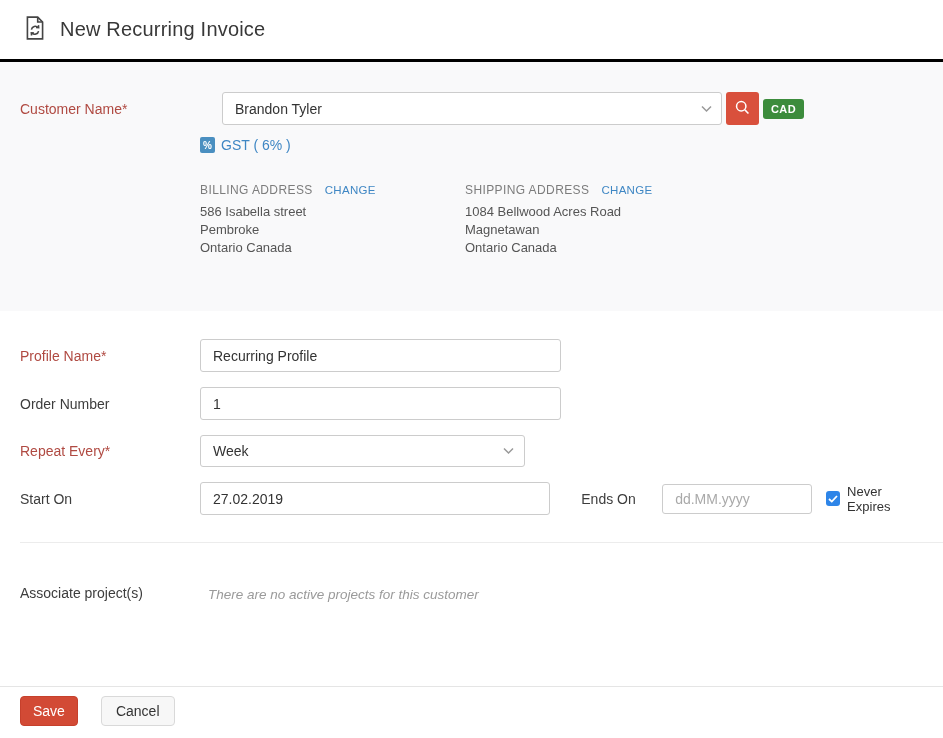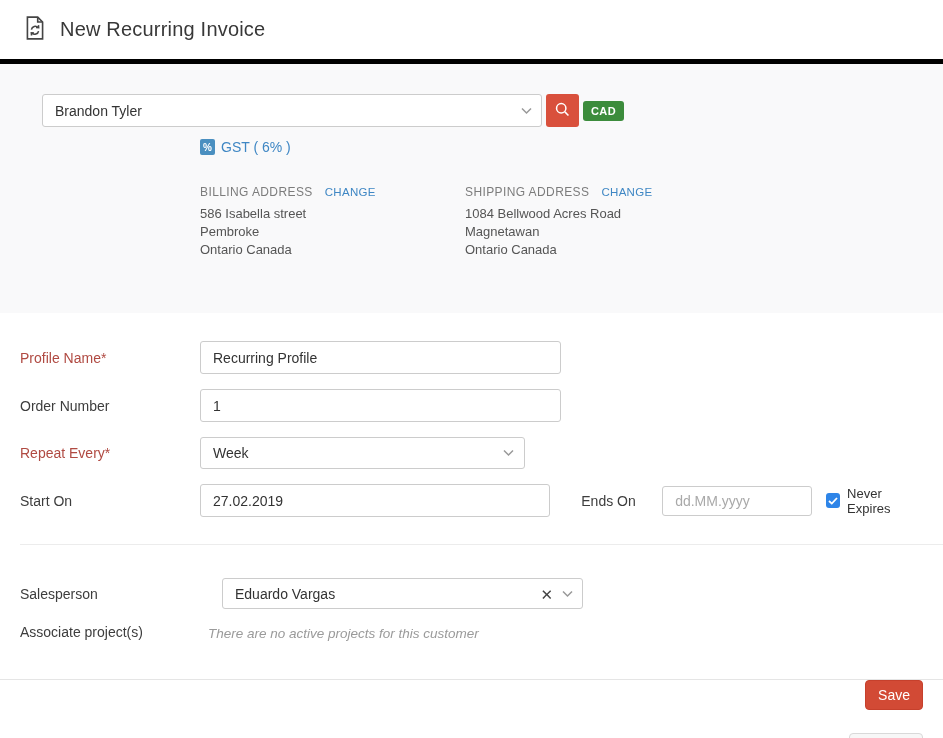--- a/index.html
+++ b/index.html
@@ -2,21 +2,21 @@
 <html><head>
 <meta charset="utf-8">
 <style>
   * { margin:0; padding:0; box-sizing:border-box; }
   html,body { width:943px; height:738px; overflow:hidden; background:#fff;
     font-family:"Liberation Sans","DejaVu Sans",sans-serif; color:#3d3d3d; font-size:14px; }
   .page { position:relative; width:943px; height:738px; background:#fff; }
 
   
   .header { display:flex; align-items:center; gap:12px; padding:15px 22px; background:#fff;
-    border-bottom:5px solid #000000; }
+    border-bottom:3px solid #000000; }
   .header h1 { font-size:20px; font-weight:400; color:#383838; letter-spacing:.2px; }
 
   
   .customer-section { background:#f9f9fa; padding:30px 20px 54px 20px; }
   .row { display:flex; align-items:center; margin-bottom:15px; }
   .row:last-child { margin-bottom:0; }
   .flabel { width:180px; flex:0 0 180px; font-size:14px; color:#3d3d3d; }
   .flabel.req { color:#b04a42; }
 
   .input-wrap { position:relative; display:inline-block;padding-left:22px; }
@@ -59,22 +59,22 @@
   .cb svg { display:block; }
   .cb-label { margin-left:7px; font-size:13px; color:#333; }
 
   .divider { border-top:1px solid #ececec; margin:27px 0 0 20px; }
 
   .sales-section { padding:33px 20px 0 20px; }
   .assoc-row { margin-top:9px; align-items:flex-start; }
   .assoc-msg { font-style:italic; color:#9a9a9a; font-size:13.5px; padding-top:2px;margin-left:8px; }
 
   
-  .footer { position:absolute; left:0; bottom:11px; width:943px; height:48px; background:#fff;
-    border-top:1px solid #e5e5e5; display:flex; align-items:flex-end; padding:0 20px; gap:23px;flex-direction:column; }
+  .footer { position:absolute; left:0; bottom:4px; width:943px; height:48px; background:#fff;
+    border-top:1px solid #e5e5e5; display:flex; align-items:center; padding:0 20px; gap:23px; }
   .btn { font-size:14px; border-radius:4px; padding:6px 12px; cursor:pointer;
     font-family:"Liberation Sans","DejaVu Sans",sans-serif; }
   .btn-save { background:#d24a35; border:1px solid #c6402c; color:#fff; }
   .btn-cancel { background:#f7f7f7; border:1px solid #d9d9d9; color:#333; padding:6px 14px; }
 </style>
 </head>
 <body>
 
 <div class="page">
 
@@ -87,20 +87,21 @@
         <path d="M15.3 14.8a3.6 3.6 0 0 1-6.2 1.8" fill="none" stroke="#454545" stroke-width="1.4"></path>
         <path d="M15.2 9.3l.2 2.5-2.5-.2" fill="none" stroke="#454545" stroke-width="1.4"></path>
         <path d="M8.8 18.9l-.2-2.5 2.5.2" fill="none" stroke="#454545" stroke-width="1.4"></path>
       </svg>
     </span>
     <h1>New Recurring Invoice</h1>
   </div>
 
   <div class="customer-section">
     <div class="row">
+      <span class="flabel req">Customer Name*</span>
       <span class="input-wrap">
         <input class="tinput cust-input" value="Brandon Tyler" style="">
         <span class="chev">
           <svg width="11" height="7" viewBox="0 0 11 7">
               <polyline points="1,1 5.5,5.5 10,1" fill="none" stroke="#999" stroke-width="1.5"></polyline>
             </svg>
         </span>
       </span>
       <button class="search-btn">
         <span>
@@ -177,32 +178,20 @@
         </span>
         <span class="cb-label">Never Expires</span>
       </span>
     </div>
 
   </div>
 
   <div class="divider"></div>
 
   <div class="sales-section">
-    <div class="row">
-      <span class="flabel">Salesperson</span>
-      <span class="input-wrap">
-        <input class="tinput std-input" style="height: 31px; padding-right: 48px;" value="Eduardo Vargas">
-        <span class="clear-x">✕</span>
-        <span class="chev">
-          <svg width="11" height="7" viewBox="0 0 11 7">
-              <polyline points="1,1 5.5,5.5 10,1" fill="none" stroke="#999" stroke-width="1.5"></polyline>
-            </svg>
-        </span>
-      </span>
-    </div>
 
     <div class="row assoc-row">
       <span class="flabel">Associate project(s)</span>
       <span class="assoc-msg">There are no active projects for this customer</span>
     </div>
   </div>
 
   <div class="footer">
     <button class="btn btn-save">Save</button>
     <button class="btn btn-cancel">Cancel</button>

